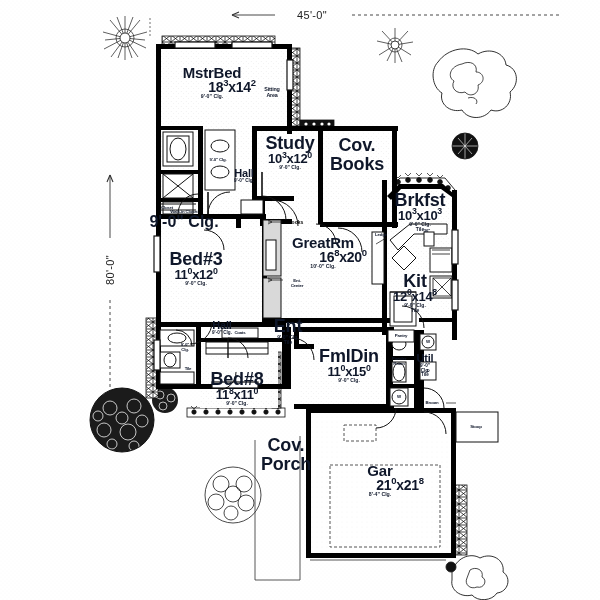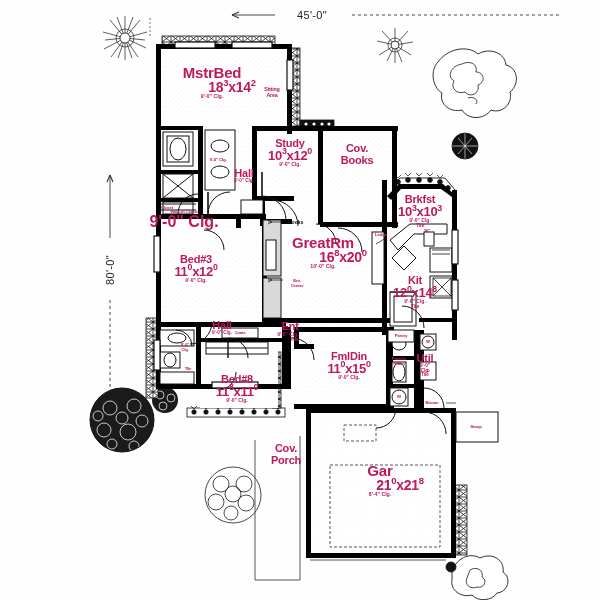--- a/index.html
+++ b/index.html
@@ -17,21 +17,21 @@
   #plan {
     position: absolute;
     left: 0; top: 0;
     width: 600px; height: 600px;
   }
   
   .lbl {
     position: absolute;
     text-align: center;
     line-height: 1.0;
-    color: #be185d;
+    color: #0f172a;
     white-space: nowrap;
     transform: translate(-50%, -50%);
     pointer-events: none;
   }
   .lbl .rn {
     display: block;
     font-weight: bold;
     letter-spacing: -0.2px;
   }
   .lbl .dim {
@@ -46,21 +46,21 @@
   }
   .lbl .clg {
     display: block;
     font-weight: bold;
   }
   
   .t-big .rn   { font-size: 15px; }
   .t-big .dim  { font-size: 14px; margin-left: 40px; }
   .t-big .clg  { font-size: 5.2px; }
 
-  .t-med .rn   { font-size: 11px; }
+  .t-med .rn   { font-size: 18px; }
   .t-med .dim  { font-size: 13px; }
   .t-med .clg  { font-size: 5px; }
 
   .t-sm .rn    { font-size: 11px; }
   .t-sm .clg   { font-size: 4.6px; }
 
   .t-micro .rn { font-size: 5.4px; font-weight: bold; }
 
   .t-nano .rn  { font-size: 4.4px; font-weight: bold; }
 
@@ -543,21 +543,21 @@
 <div class="lbl t-sm" style="left:244px; top:176px;">
   <span class="rn">Hall</span>
   <span class="clg">9'-0" Clg.</span>
 </div>
 
 <div class="lbl t-sm" style="left:222px; top:328px;">
   <span class="rn">Hall</span>
   <span class="clg">9'-0" Clg.</span>
 </div>
 
-<div class="lbl t-med" style="left:288px; top:331px;text-align:right;">
+<div class="lbl t-med" style="left:288px; top:331px;">
   <span class="rn">Ent</span>
   <span class="clg">9'-0" Clg.</span>
   <span class="clg">Tile</span>
 </div>
 
 <div class="lbl t-med two-line" style="left:286px; top:455px;">
   <span class="rn">Cov.</span>
   <span class="rn">Porch</span>
 </div>
 

